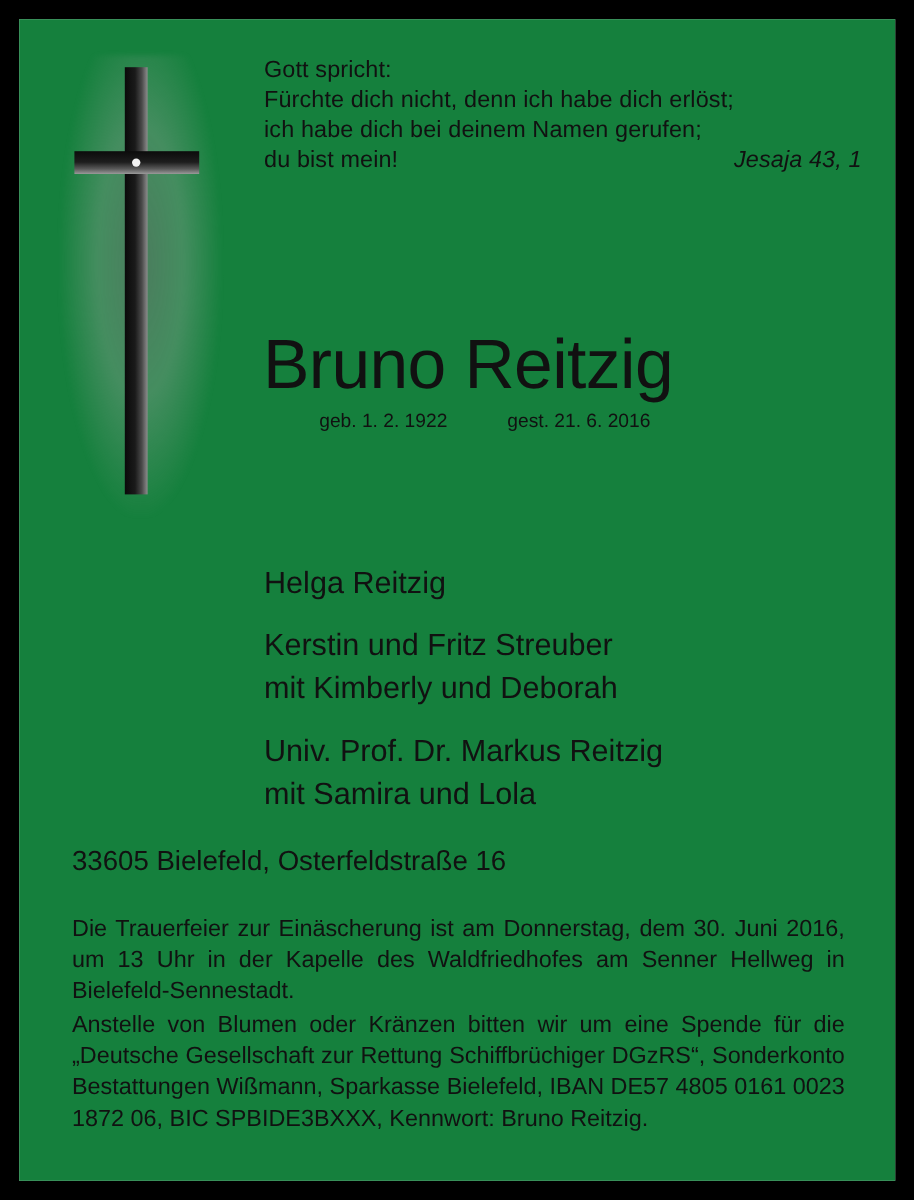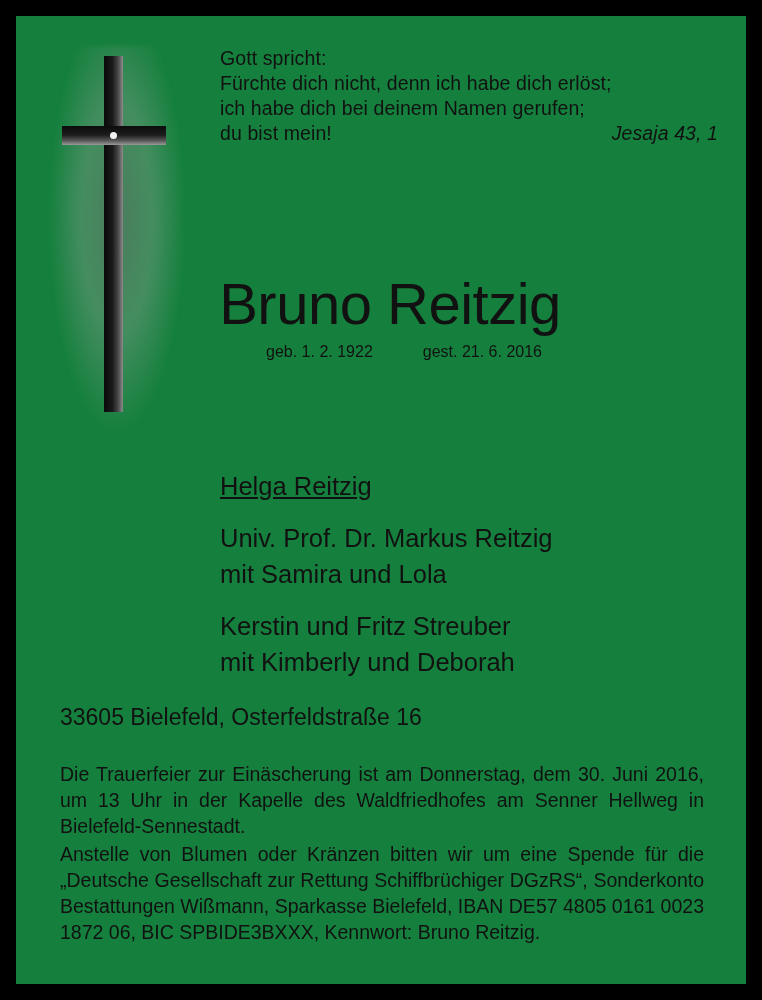--- a/index.html
+++ b/index.html
@@ -181,25 +181,25 @@
 
 
     <div class="name">Bruno Reitzig</div>
 
     <div class="dates">
       <span>geb. 1. 2. 1922</span><span class="gap"></span><span>gest. 21. 6. 2016</span>
     </div>
 
 
     <div class="mourners">
-      <div class="group" style="white-space: pre-line; text-decoration: underline;">Helga Reitzig</div>
+      <div class="group" style="white-space: pre-line;">Helga Reitzig</div>
+      <div class="group" style="white-space: pre-line;">Kerstin und Fritz Streuber
+mit Kimberly und Deborah</div>
       <div class="group" style="white-space: pre-line;">Univ. Prof. Dr. Markus Reitzig
 mit Samira und Lola</div>
-      <div class="group" style="white-space: pre-line;">Kerstin und Fritz Streuber
-mit Kimberly und Deborah</div>
     </div>
 
     <div class="address">33605 Bielefeld, Osterfeldstraße 16</div>
 
     <div class="details">
       <p>Die Trauerfeier zur Einäscherung ist am Donnerstag, dem 30. Juni 2016, um 13 Uhr in der Kapelle des Waldfriedhofes am Senner Hellweg in Bielefeld-Sennestadt.</p>
       <p>Anstelle von Blumen oder Kränzen bitten wir um eine Spende für die „Deutsche Gesellschaft zur Rettung Schiffbrüchiger DGzRS“, Sonderkonto Bestattungen Wißmann, Sparkasse Bielefeld, IBAN DE57 4805 0161 0023 1872 06, BIC SPBIDE3BXXX, Kennwort: Bruno Reitzig.</p>
     </div>
 
   </div>

